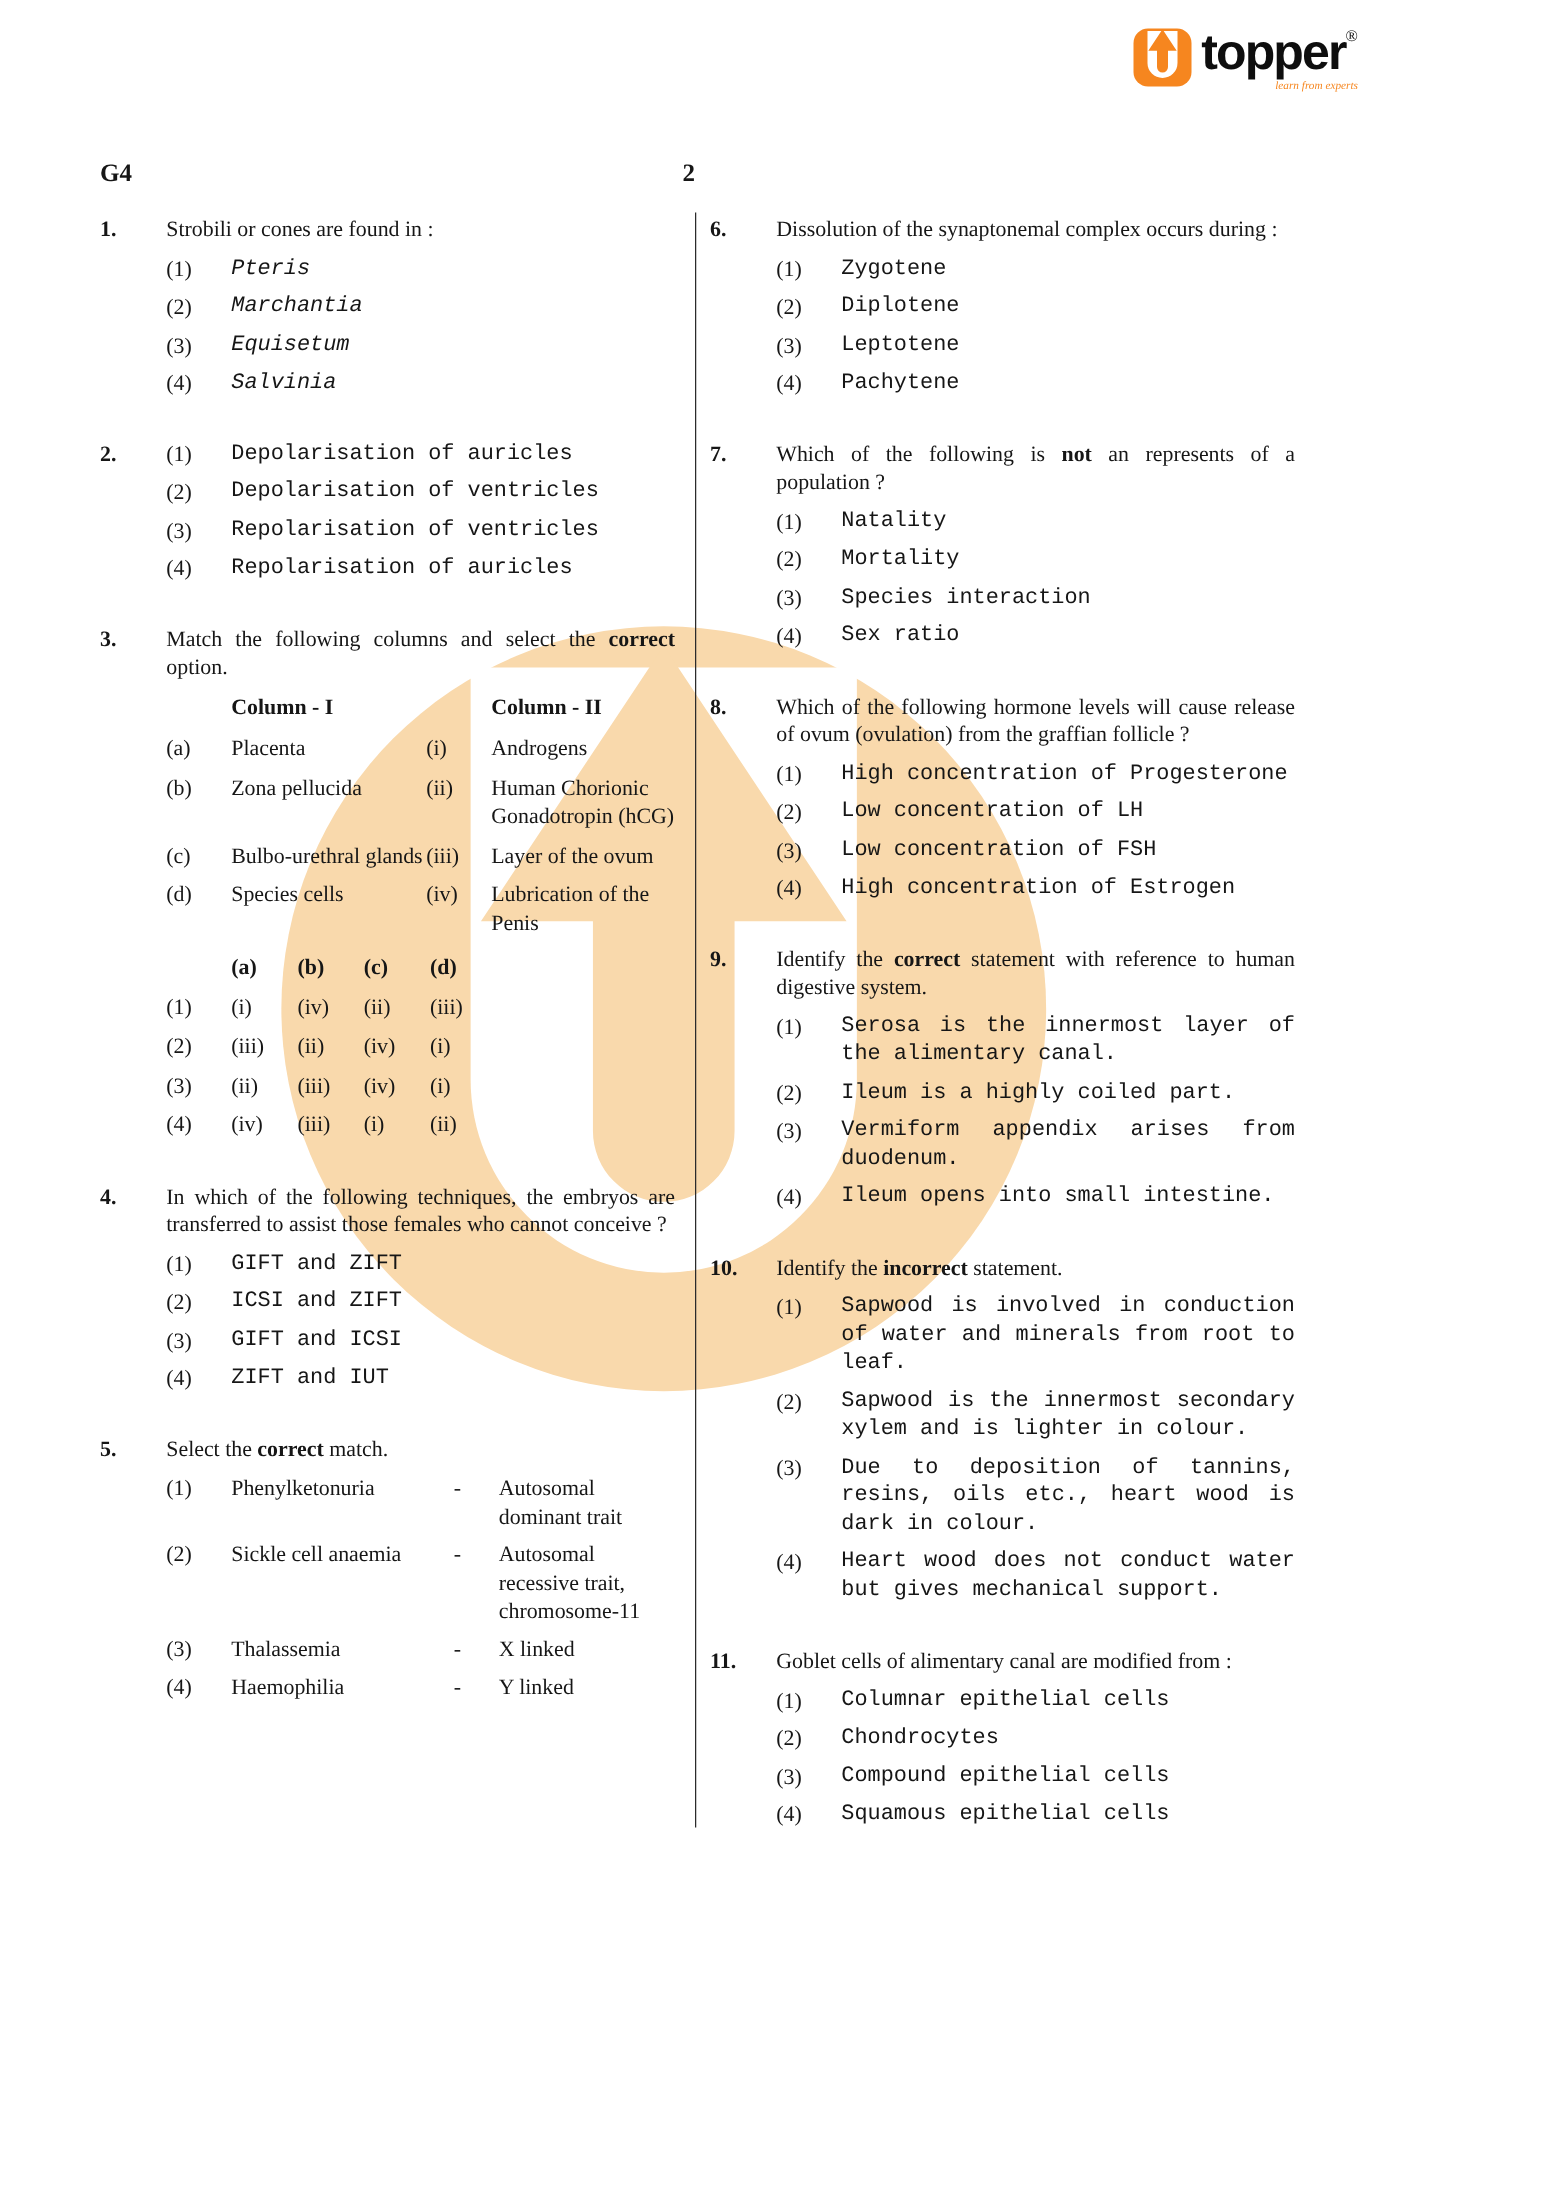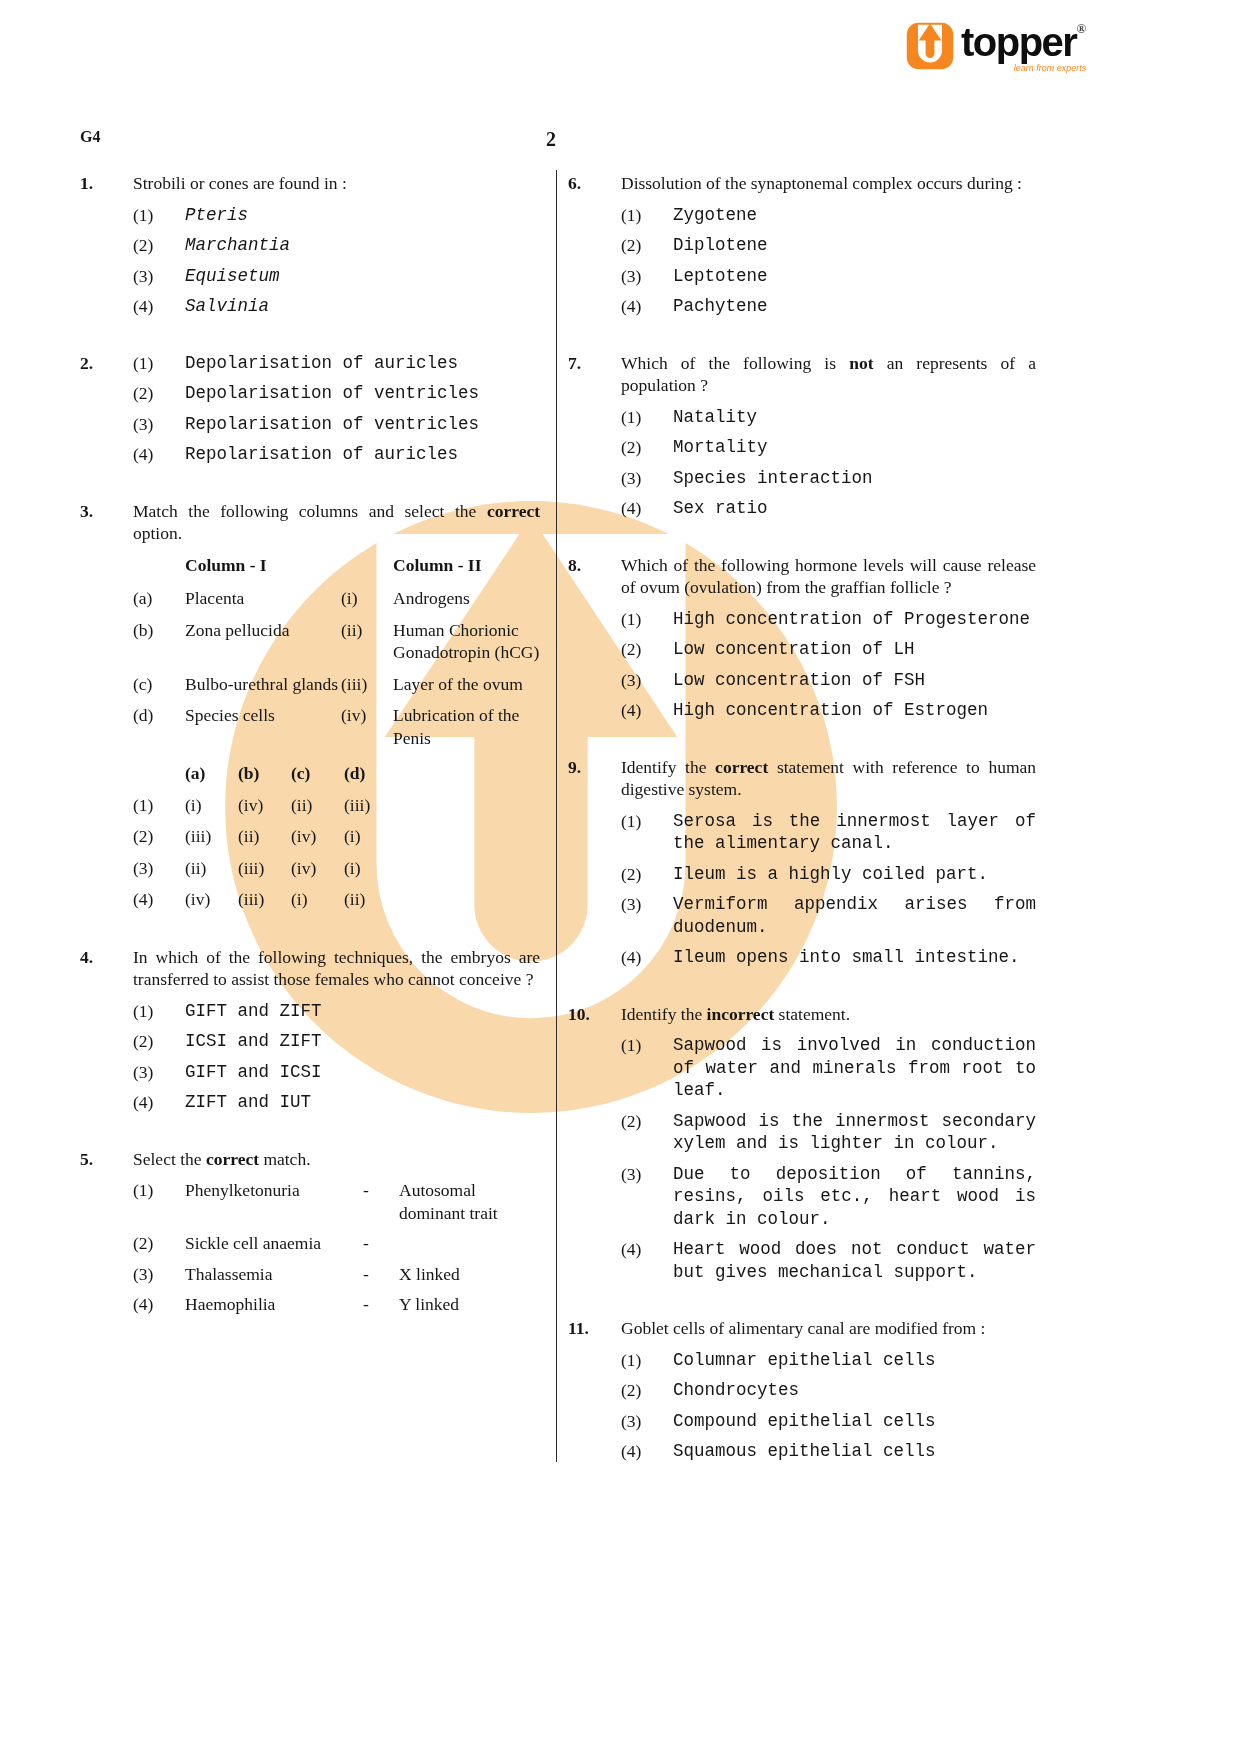--- a/index.html
+++ b/index.html
@@ -9,24 +9,24 @@
   
   .watermark{position:absolute;left:222px;top:498px;width:618px;height:618px;}
 
   
   .logo{position:absolute;top:22px;left:906px;display:flex;gap:7px;align-items:flex-start;}
   .logo-icon{width:48px;height:48px;}
   .brand-row{display:flex;align-items:flex-start;line-height:1;}
   .brand{font-family:"Liberation Sans",sans-serif;font-weight:700;font-size:40px;
          letter-spacing:-1.5px;color:#0e0e0e;line-height:1;}
   .reg{font-size:13px;line-height:1;margin-top:0;color:#0e0e0e;}
-  .tagline{font-family:Liberation Sans, sans-serif;font-style:italic;color:#f6861f;
+  .tagline{font-family:Liberation Serif, serif;font-style:italic;color:#f6861f;
            font-size:9px;text-align:right;margin-top:1px;}
 
-  .page-code{position:absolute;left:80px;top:128px;font-weight:700;font-size:16px;}
+  .page-code{position:absolute;left:80px;top:128px;font-weight:700;font-size:20px;}
   .page-num{position:absolute;left:546px;top:128px;font-weight:700;font-size:20px;}
 
   .divider{position:absolute;left:556px;top:170px;height:1292px;border-left:1.8px solid #2b2b2b;}
 
   .col{position:absolute;top:172px;font-size:17.5px;line-height:22.5px;}
   .col-left{left:80px;width:460px;}
   .col-right{left:568px;width:468px;}
 
   .question{margin-bottom:26px;}
   .qrow{display:grid;grid-template-columns:53px 1fr;align-items:start;}
@@ -232,20 +232,21 @@
             <div class="pair">
               <span>(1)</span>
               <span>Phenylketonuria</span>
               <span>-</span>
               <span>Autosomal dominant trait</span>
             </div>
             <div class="pair">
               <span>(2)</span>
               <span>Sickle cell anaemia</span>
               <span>-</span>
+              <span>Autosomal recessive trait, chromosome-11</span>
             </div>
             <div class="pair">
               <span>(3)</span>
               <span>Thalassemia</span>
               <span>-</span>
               <span>X linked</span>
             </div>
             <div class="pair">
               <span>(4)</span>
               <span>Haemophilia</span>

